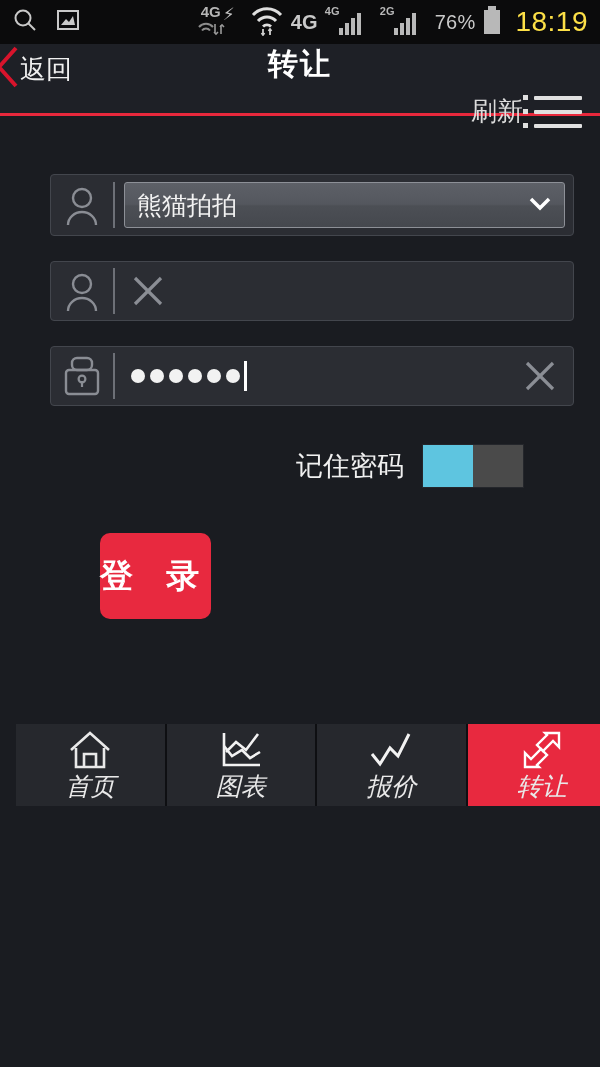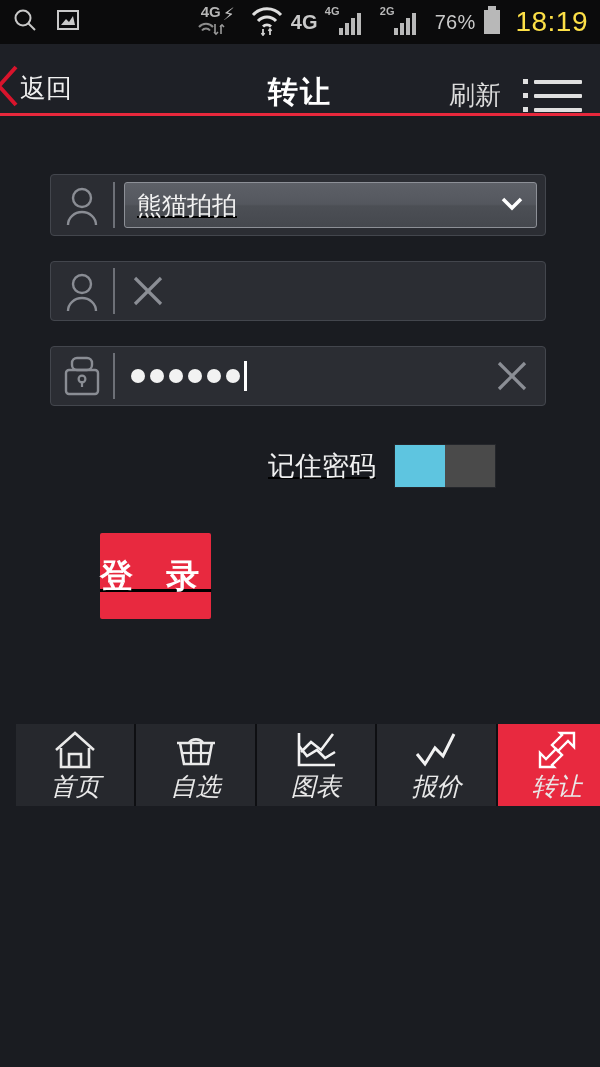--- a/index.html
+++ b/index.html
@@ -25,40 +25,41 @@
   .net-stack { position:relative; width:42px; height:34px; }
   .net-top { position:absolute; top:-2px; left:0; color:#b6b6b6; font-size:15px; font-weight:bold; }
   .bolt { position:absolute; top:-1px; left:22px; color:#c6c6c6; font-size:17px; }
   .small2g { font-size:11px; font-weight:bold; color:#b8b8b8; position:absolute; top:0px; left:0; }
   .bars { display:flex; align-items:flex-end; gap:2px; height:24px; }
   .bars i { display:block; width:4px; background:#b9b9b9; }
 
   
   .header {
     height:72px; background:#1e2026;
-    display:flex; align-items:flex-end; position:relative;
+    display:flex; align-items:flex-start; position:relative;
     border-bottom:3px solid #e8283c;
+    flex-direction:column;
   }
   .back-wrap { display:flex; align-items:center; padding-left:0px; cursor:pointer; }
   .back-chevron { margin-left:-3px; margin-right:1px; }
   .back-txt { color:#f0f0f0; font-size:26px; }
   .header-title {
     position:absolute; left:0; right:0; text-align:center;
     color:#ffffff; font-size:30px; font-weight:bold; letter-spacing:2px;
     pointer-events:none;
   }
-  .hdr-right { margin-left:auto; display:flex; align-items:center; gap:22px; padding-right:18px; }
+  .hdr-right { margin-left:auto; display:flex; align-items:center; padding-right:18px; }
   .refresh-txt { color:#dcdcdc; font-size:26px; }
   .menu-icon { display:flex; flex-direction:column; gap:9px; }
   .menu-row { display:flex; align-items:center; gap:6px; }
   .menu-dot { width:5px; height:5px; background:#e0e0e0; }
   .menu-line { width:48px; height:4px; background:#e0e0e0; border-radius:1px; }
 
   
-  .form { padding:58px 54px 0 50px;text-decoration:underline; }
+  .form { padding:58px 26px 0 50px; }
 
   .field {
     height:60px; background:#2b2d33;
     border:1px solid #43464d; border-radius:4px;
     display:flex; align-items:center; margin-bottom:25px;
     position:relative;
   }
   .field-icon {
     width:62px; height:100%;
     display:flex; align-items:center; justify-content:center;
@@ -91,21 +92,21 @@
     padding:13px 50px 0 0; margin-top:12px;
   }
   .remember-label { color:#f0f0f0; font-size:27px; margin-right:18px; }
   .toggle { display:flex; width:102px; height:44px; border:1px solid #24262b; }
   .toggle-on { flex:1; background:#5ec5e0; }
   .toggle-off { flex:1; background:#4a4a4a; }
 
   
   .login-btn {
     margin:45px 50px 0 50px; height:86px;
-    background:#e8293f; border:none; border-radius:2px;
+    background:#e8293f; border:none; border-radius:10px;
     color:#ffffff; font-size:33px; font-weight:bold; letter-spacing:12px;
     display:flex; align-items:center; justify-content:center;
     cursor:pointer; font-family:"Liberation Sans","DejaVu Sans",sans-serif;
   }
 
   
   .bottomnav {
     position:absolute; left:16px; bottom:0; width:600px; height:82px;
     display:flex; background:#0e0f12;font-style:italic;
   }
@@ -309,33 +310,20 @@
       <span class="nav-ico">
         <svg width="44" height="40" viewBox="0 0 44 40">
           <polyline points="3,20 22,3 41,20" stroke="#e9e9e9" stroke-width="2.6" fill="none"></polyline>
           <polyline points="8,18 8,37 36,37 36,18" stroke="#e9e9e9" stroke-width="2.6" fill="none"></polyline>
           <polyline points="16,37 16,24 28,24 28,37" stroke="#e9e9e9" stroke-width="2.6" fill="none"></polyline>
         </svg>
       </span>
       <span class="nav-label">首页</span>
     </div>
 
-    <div class="navitem">
-      <span class="nav-ico">
-        <svg width="46" height="40" viewBox="0 0 46 40">
-          <line x1="4" y1="13" x2="42" y2="13" stroke="#e9e9e9" stroke-width="2.6"></line>
-          <path d="M7 13 L11 34 L35 34 L39 13" stroke="#e9e9e9" stroke-width="2.6" fill="none"></path>
-          <path d="M16 13 A8 7 0 0 1 30 13" stroke="#e9e9e9" stroke-width="2.6" fill="none"></path>
-          <line x1="9" y1="23" x2="37" y2="23" stroke="#e9e9e9" stroke-width="2.2"></line>
-          <line x1="18" y1="14" x2="18" y2="33" stroke="#e9e9e9" stroke-width="2.2"></line>
-          <line x1="28" y1="14" x2="28" y2="33" stroke="#e9e9e9" stroke-width="2.2"></line>
-        </svg>
-      </span>
-      <span class="nav-label">自选</span>
-    </div>
 
     <div class="navitem">
       <span class="nav-ico">
         <svg width="46" height="40" viewBox="0 0 46 40">
           <polyline points="6,3 6,35 42,35" stroke="#f2f2f2" stroke-width="2.6" fill="none"></polyline>
           <polyline points="6,16 14,26 24,20 32,28 42,22" stroke="#f2f2f2" stroke-width="2.6" fill="none"></polyline>
           <polyline points="8,22 18,12 28,20 40,4" stroke="#f2f2f2" stroke-width="2.6" fill="none"></polyline>
         </svg>
       </span>
       <span class="nav-label">图表</span>

